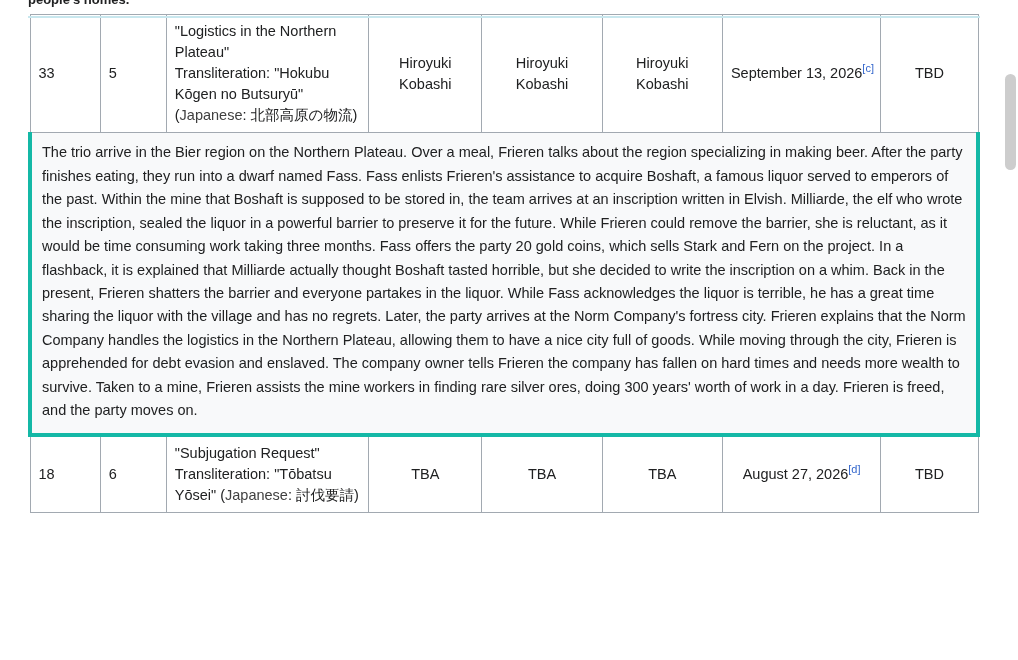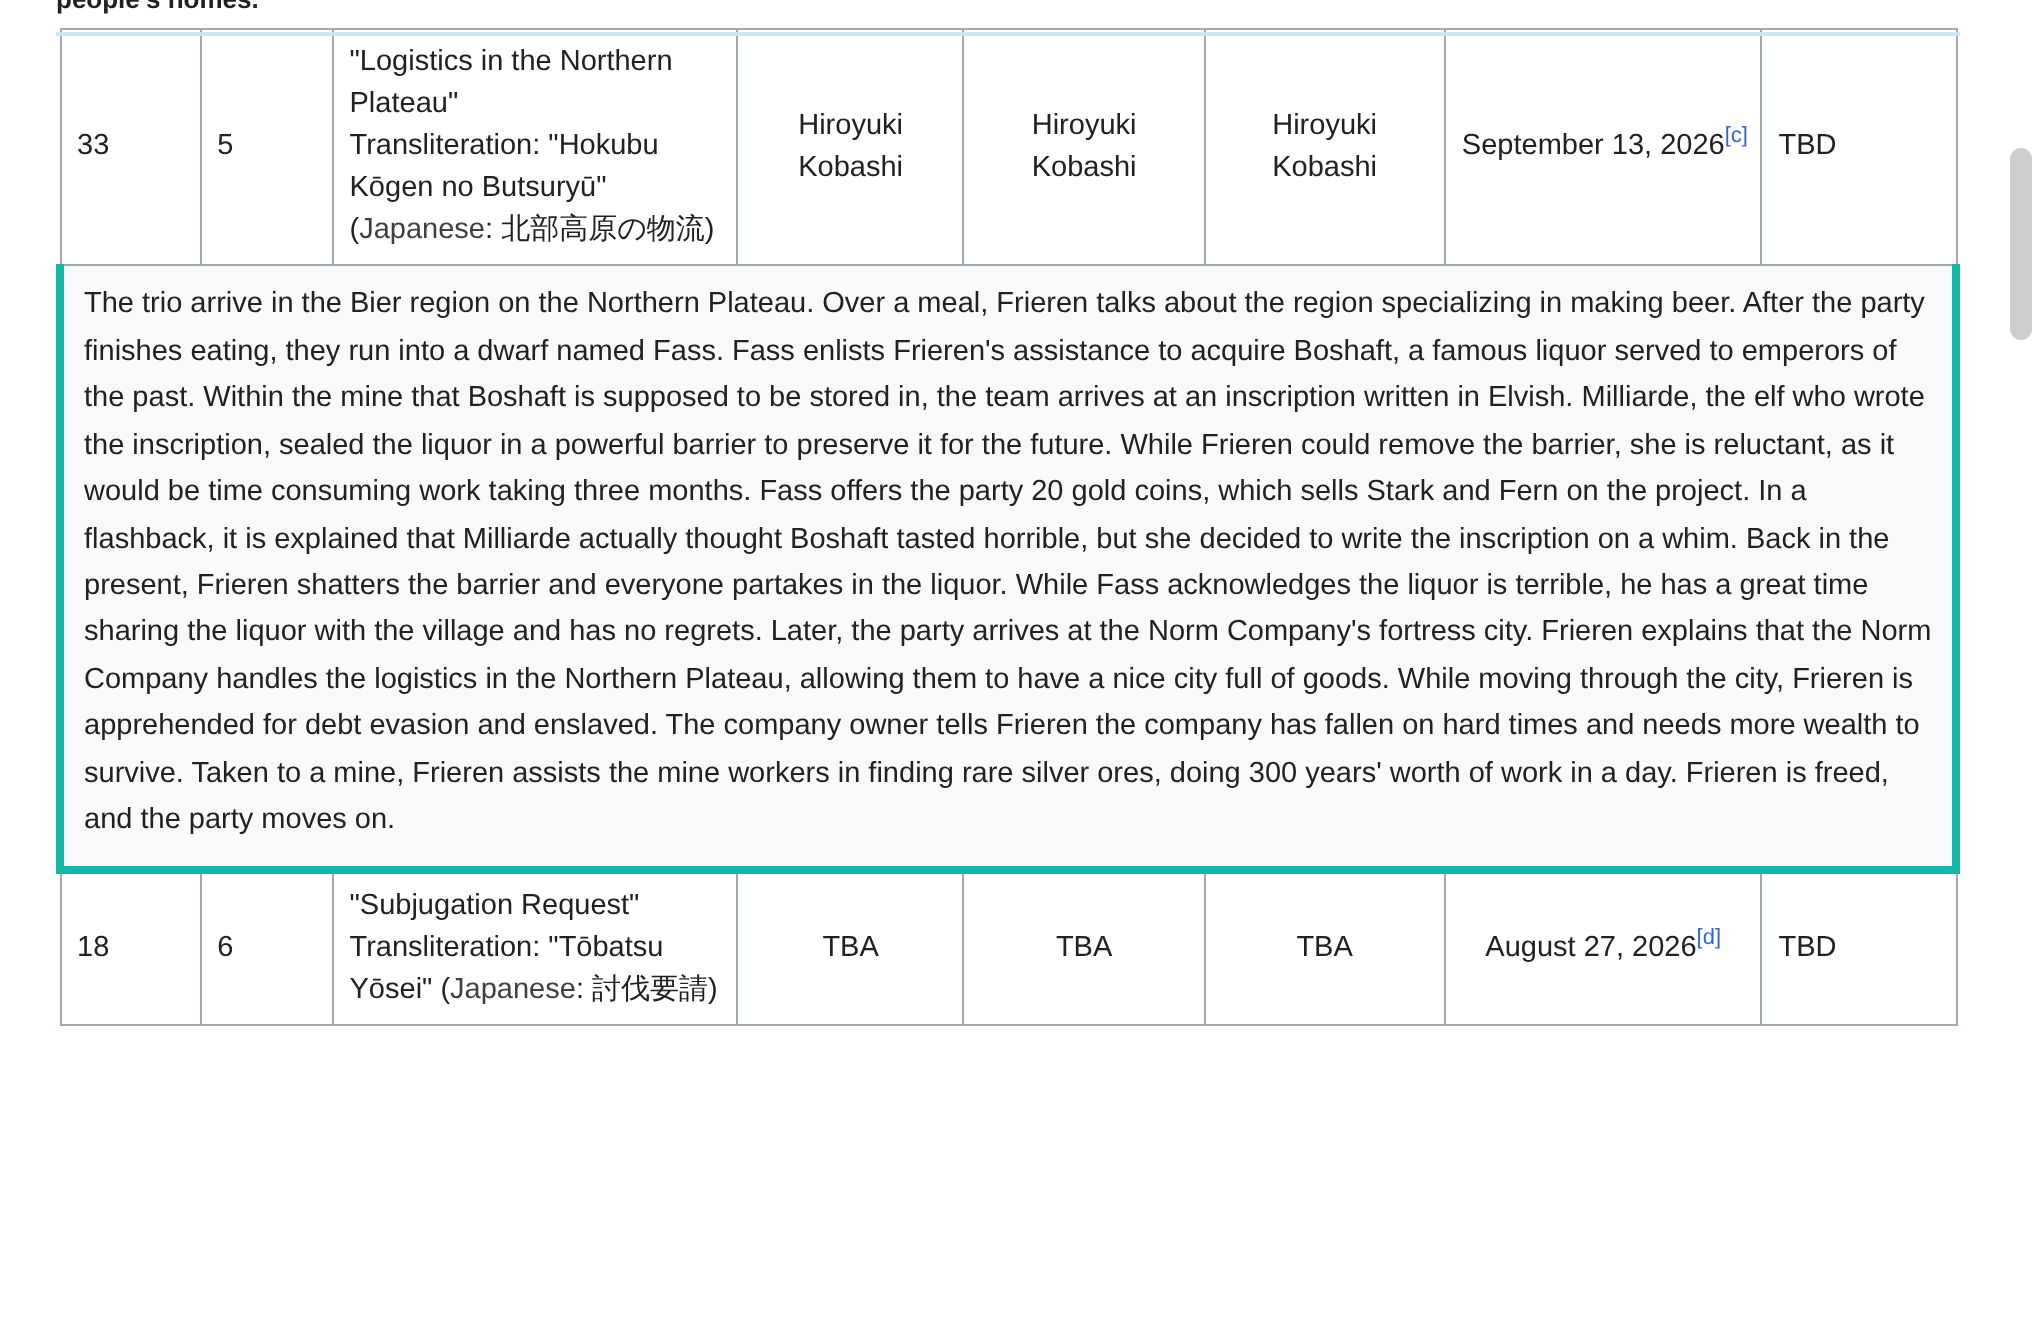--- a/index.html
+++ b/index.html
@@ -61,21 +61,21 @@
     vertical-align: middle;
   }
   td.ctr {
     text-align: center;
   }
   td.airdate {
     text-align: center;
     white-space: nowrap;
   }
   td.tbd {
-    text-align: left;
+    text-align: center;
   }
   .rowline {
     display: block;
   }
   a.link {
     color: #404040;
     text-decoration: none;
   }
   sup.ref {
     font-size: 11px;

